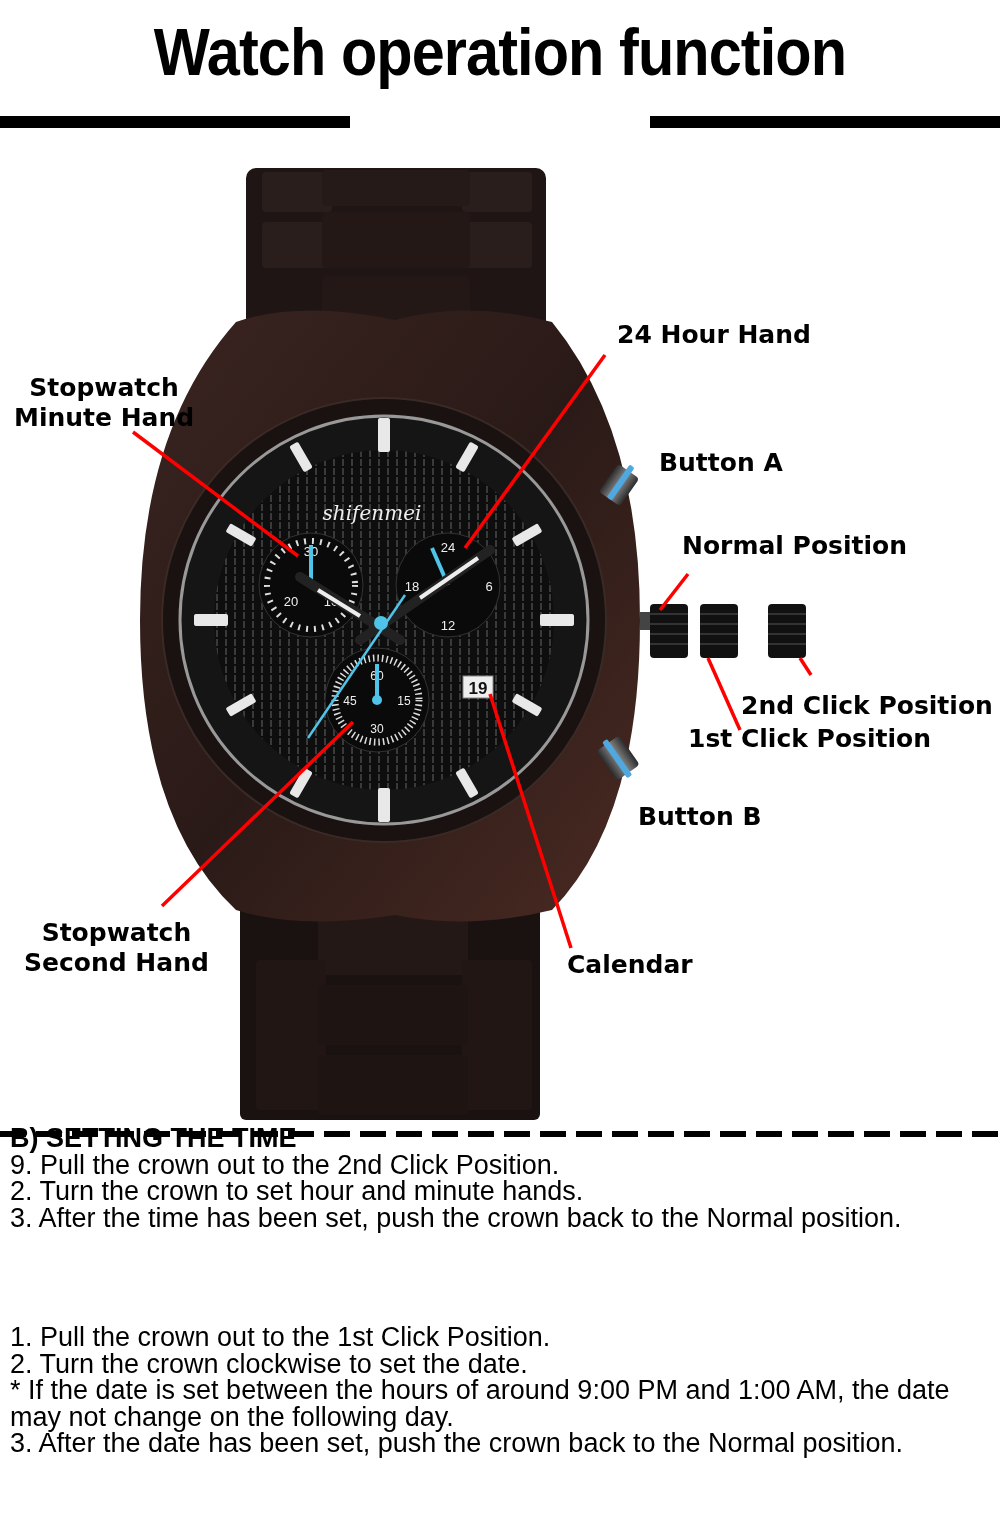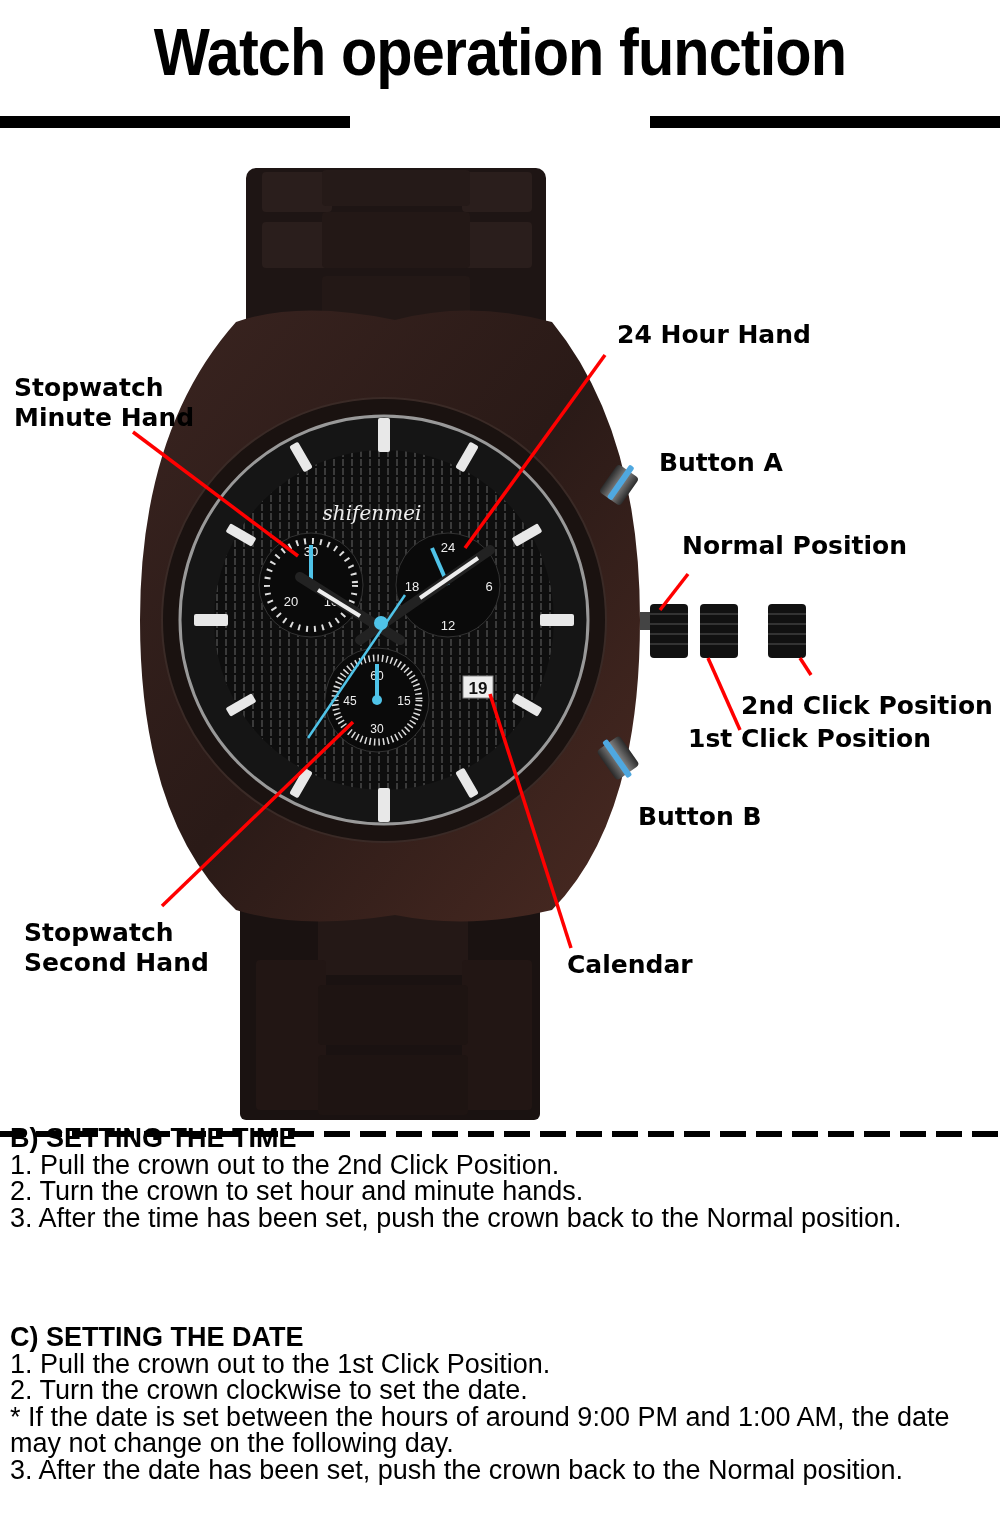--- a/index.html
+++ b/index.html
@@ -1,21 +1,21 @@
 <!DOCTYPE html>
 <html><head>
 <meta charset="utf-8">
 <style>
   html, body { margin: 0; padding: 0; background: #ffffff; }
   body { width: 1000px; height: 1538px; position: relative; overflow: hidden; font-family: "Liberation Sans", sans-serif; color: #000; }
   .title { position: absolute; top: 14px; left: 0; width: 1000px; text-align: center; font-size: 66px; font-weight: bold; letter-spacing: -1px; font-family: "Liberation Sans", sans-serif; transform: scaleX(0.9); }
   .rule { position: absolute; top: 116px; height: 12px; background: #000; }
   .rule.left { left: 0; width: 350px; }
   .rule.right { left: 650px; width: 350px; }
-  .label { position: absolute; font-weight: bold; font-size: 25px; line-height: 30px; font-family: "DejaVu Sans", sans-serif; white-space: nowrap; }
+  .label { position: absolute; font-weight: bold; font-size: 25px; line-height: 30px; font-family: "DejaVu Sans", sans-serif; white-space: nowrap; text-align: center; }
   .dash { position: absolute; top: 1131px; left: 0; width: 1000px; height: 6px; background: repeating-linear-gradient(90deg, #000 0 26px, transparent 26px 36px); }
   .text-block { position: absolute; left: 10px; width: 985px; font-size: 27px; line-height: 26.5px; transform-origin: left top; font-family: "Liberation Sans", sans-serif; }
   .text-block .heading { font-weight: bold; }
   .text-block div { white-space: pre-wrap; }
 </style>
 </head>
 <body>
 
 <div class="title">Watch operation function</div>
 <div class="rule left"></div>
@@ -184,24 +184,23 @@
 <div class="label" style="left:24px;top:918px;">
   <div>Stopwatch</div>
   <div>Second Hand</div>
 </div>
 <div class="label" style="left:567px;top:950px;">Calendar</div>
 
 <div class="dash"></div>
 
 <div class="text-block" style="top:1125px;">
   <div class="heading">B) SETTING THE TIME</div>
-  <div>1. Pull the crown out to the 2nd Click Position.</div>
+  <div>9. Pull the crown out to the 2nd Click Position.</div>
   <div>2. Turn the crown to set hour and minute hands.</div>
   <div>3. After the time has been set, push the crown back to the Normal position.</div>
 </div>
 
 <div class="text-block" style="top:1324px;">
-  <div class="heading">C) SETTING THE DATE</div>
   <div>1. Pull the crown out to the 1st Click Position.</div>
   <div>2. Turn the crown clockwise to set the date.</div>
   <div>* If the date is set between the hours of around 9:00 PM and 1:00 AM, the date may not change on the following day.</div>
   <div>3. After the date has been set, push the crown back to the Normal position.</div>
 </div>
 
 </body></html>

